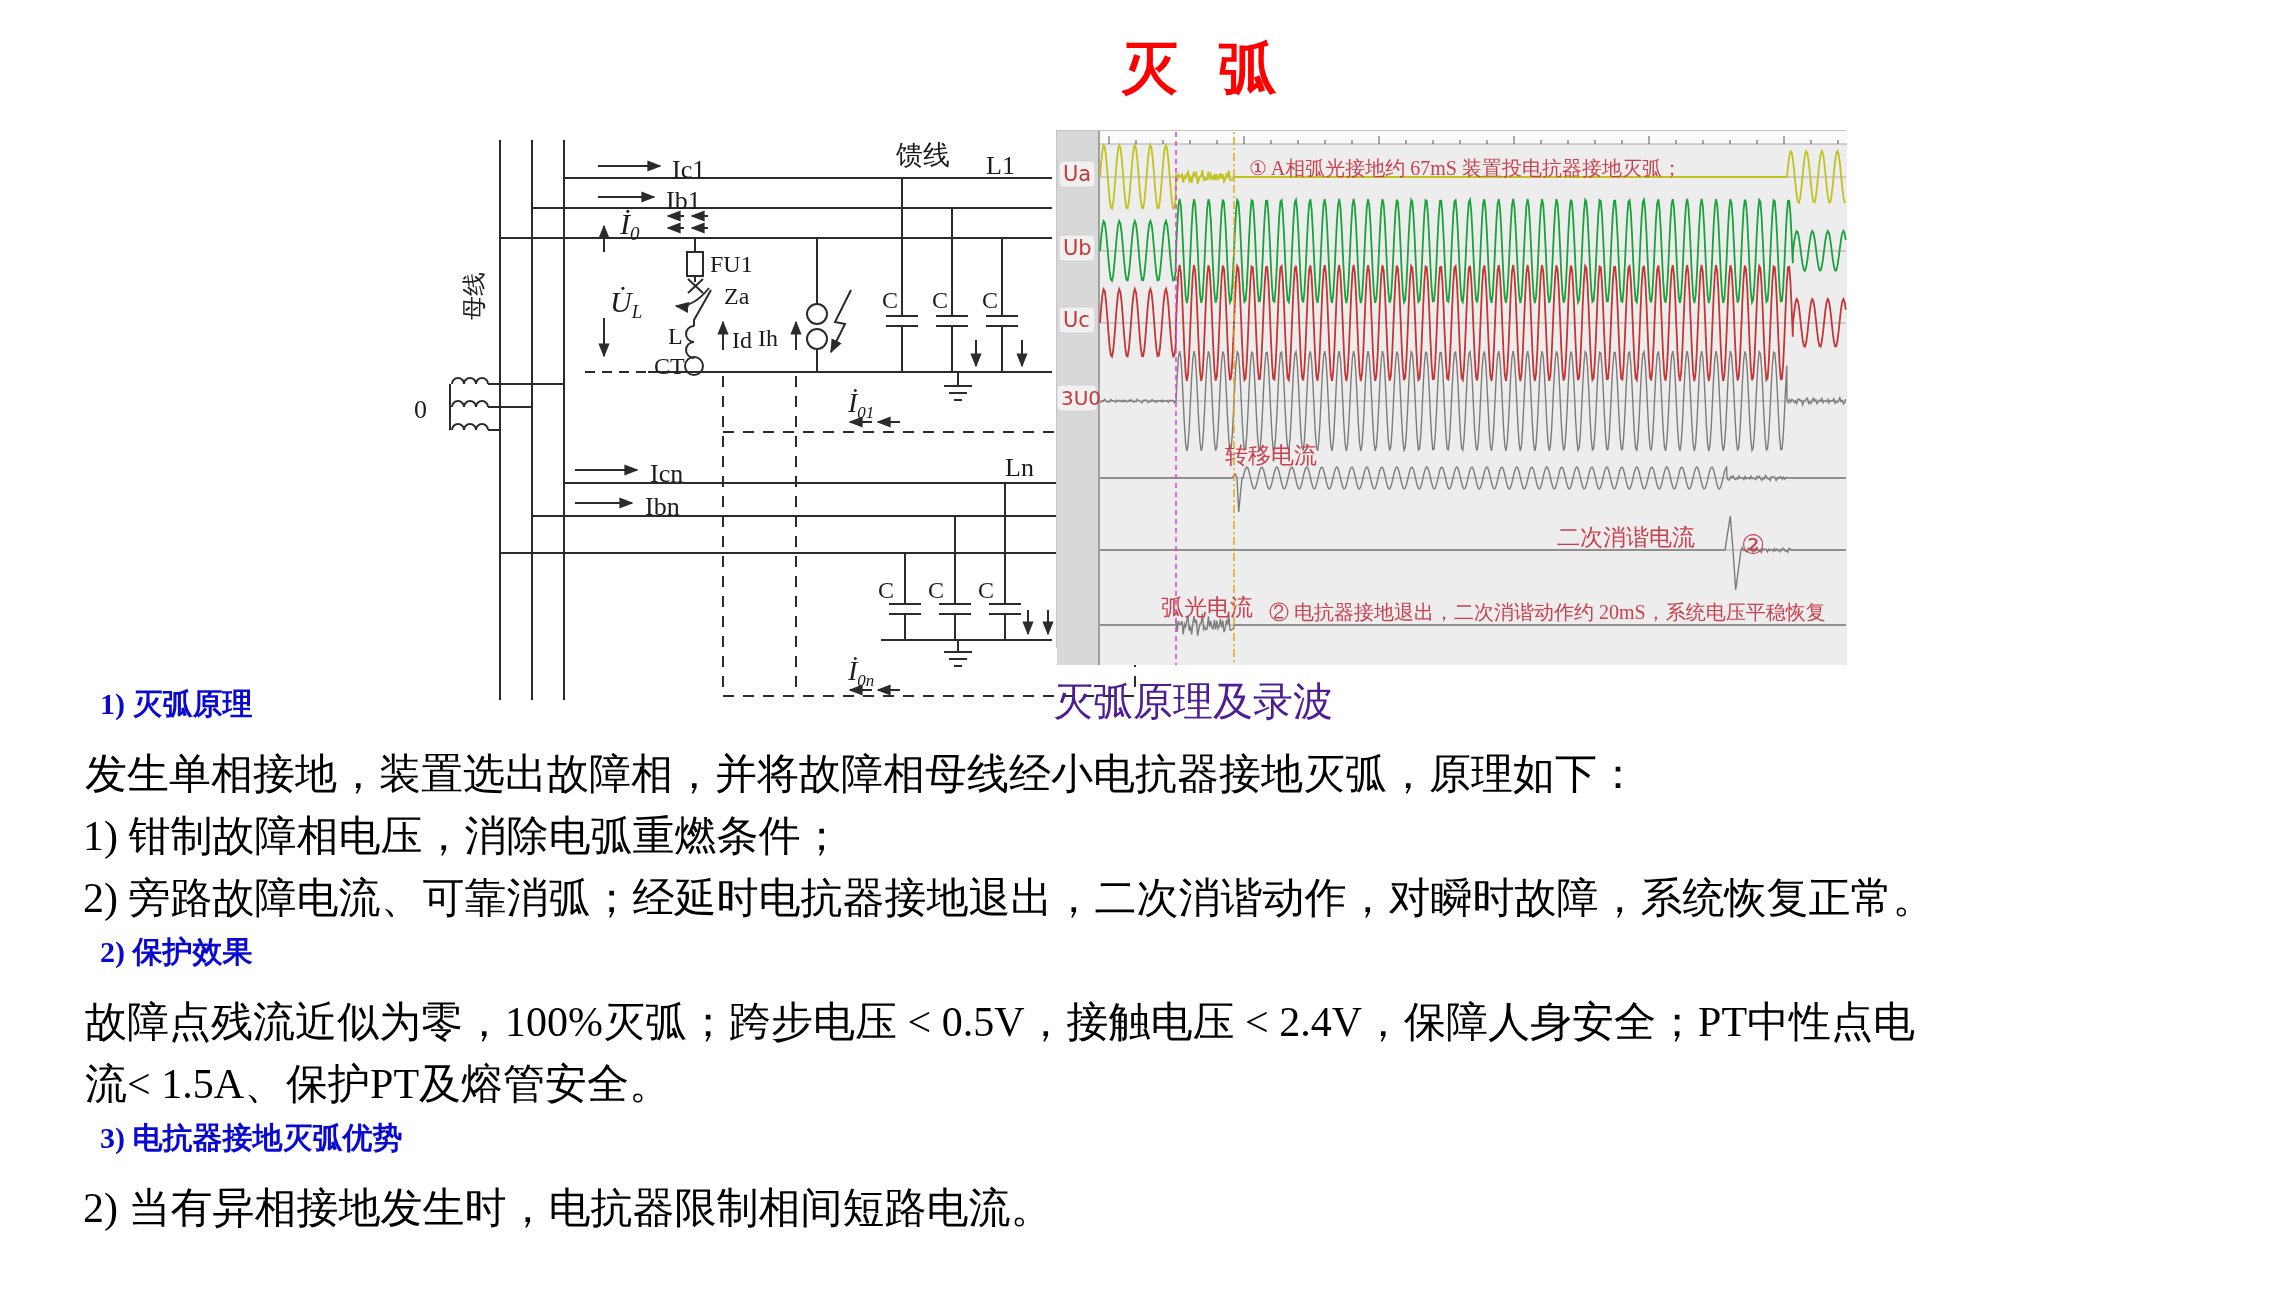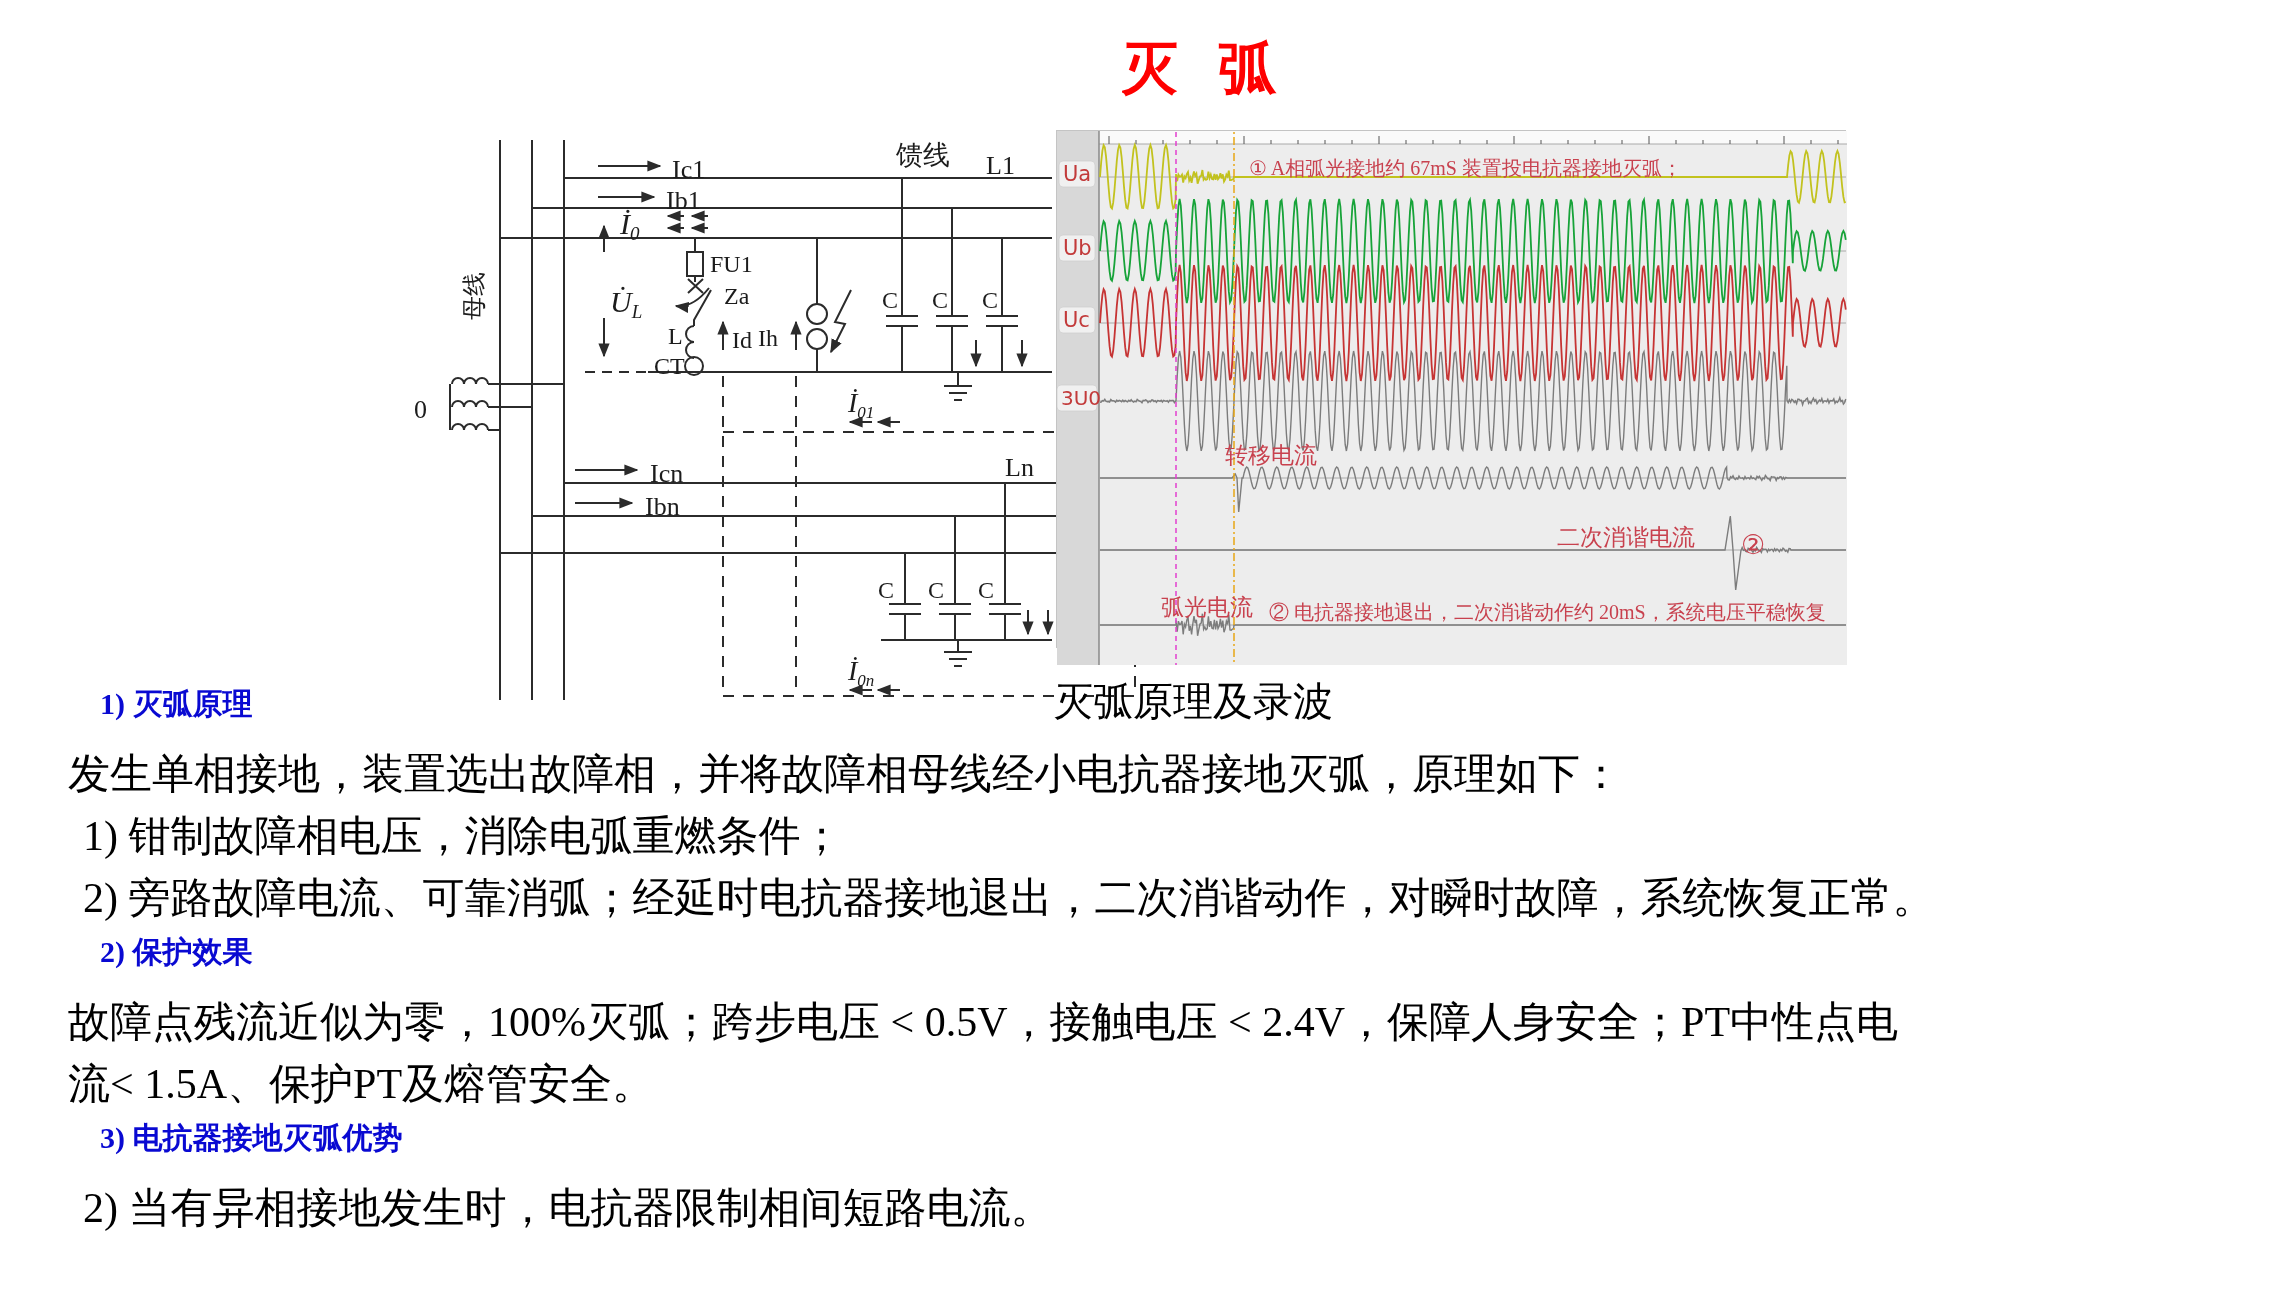--- a/index.html
+++ b/index.html
@@ -1,29 +1,29 @@
 <!DOCTYPE html>
 <html><head>
 <meta charset="utf-8">
 <style>
   html,body{margin:0;padding:0;background:#fff;}
   .slide{position:relative;width:2294px;height:1290px;background:#ffffff;overflow:hidden;
          font-family:"Liberation Serif","DejaVu Serif",serif;}
   .title{position:absolute;left:1120px;top:30px;font-size:58px;font-weight:bold;color:#fe0000;
          letter-spacing:10px;font-family:"DejaVu Sans","Liberation Sans",sans-serif;}
-  .caption{position:absolute;left:1053px;top:674px;font-size:40px;color:#000000;}
+  .caption{position:absolute;left:1053px;top:674px;font-size:40px;color:#4c1d95;}
   .circuit-svg{position:absolute;left:0;top:0;width:2294px;height:1290px;pointer-events:none;}
   .circuit-svg text{font-family:"Liberation Serif","DejaVu Serif",serif;fill:#1c1c1c;}
   .wf{position:absolute;left:1056px;top:130px;width:790px;height:518px;background:#ededed;
       border:1px solid #c4c4c4;box-sizing:border-box;}
   .notes{position:absolute;left:0;top:684px;width:2294px;}
   .row{height:62px;white-space:nowrap;}
   .h{font-size:30px;font-weight:bold;color:#0909d2;padding-left:100px;}
   .b{font-size:42px;color:#000;}
-  .i1{padding-left:68px;}
+  .i1{padding-left:85px;}
   .i2{padding-left:83px;}
 </style>
 </head>
 <body>
 
 <div class="slide">
 
   <div class="title">灭 弧</div>
 
   <svg class="circuit-svg" viewBox="0 0 2294 1290">

